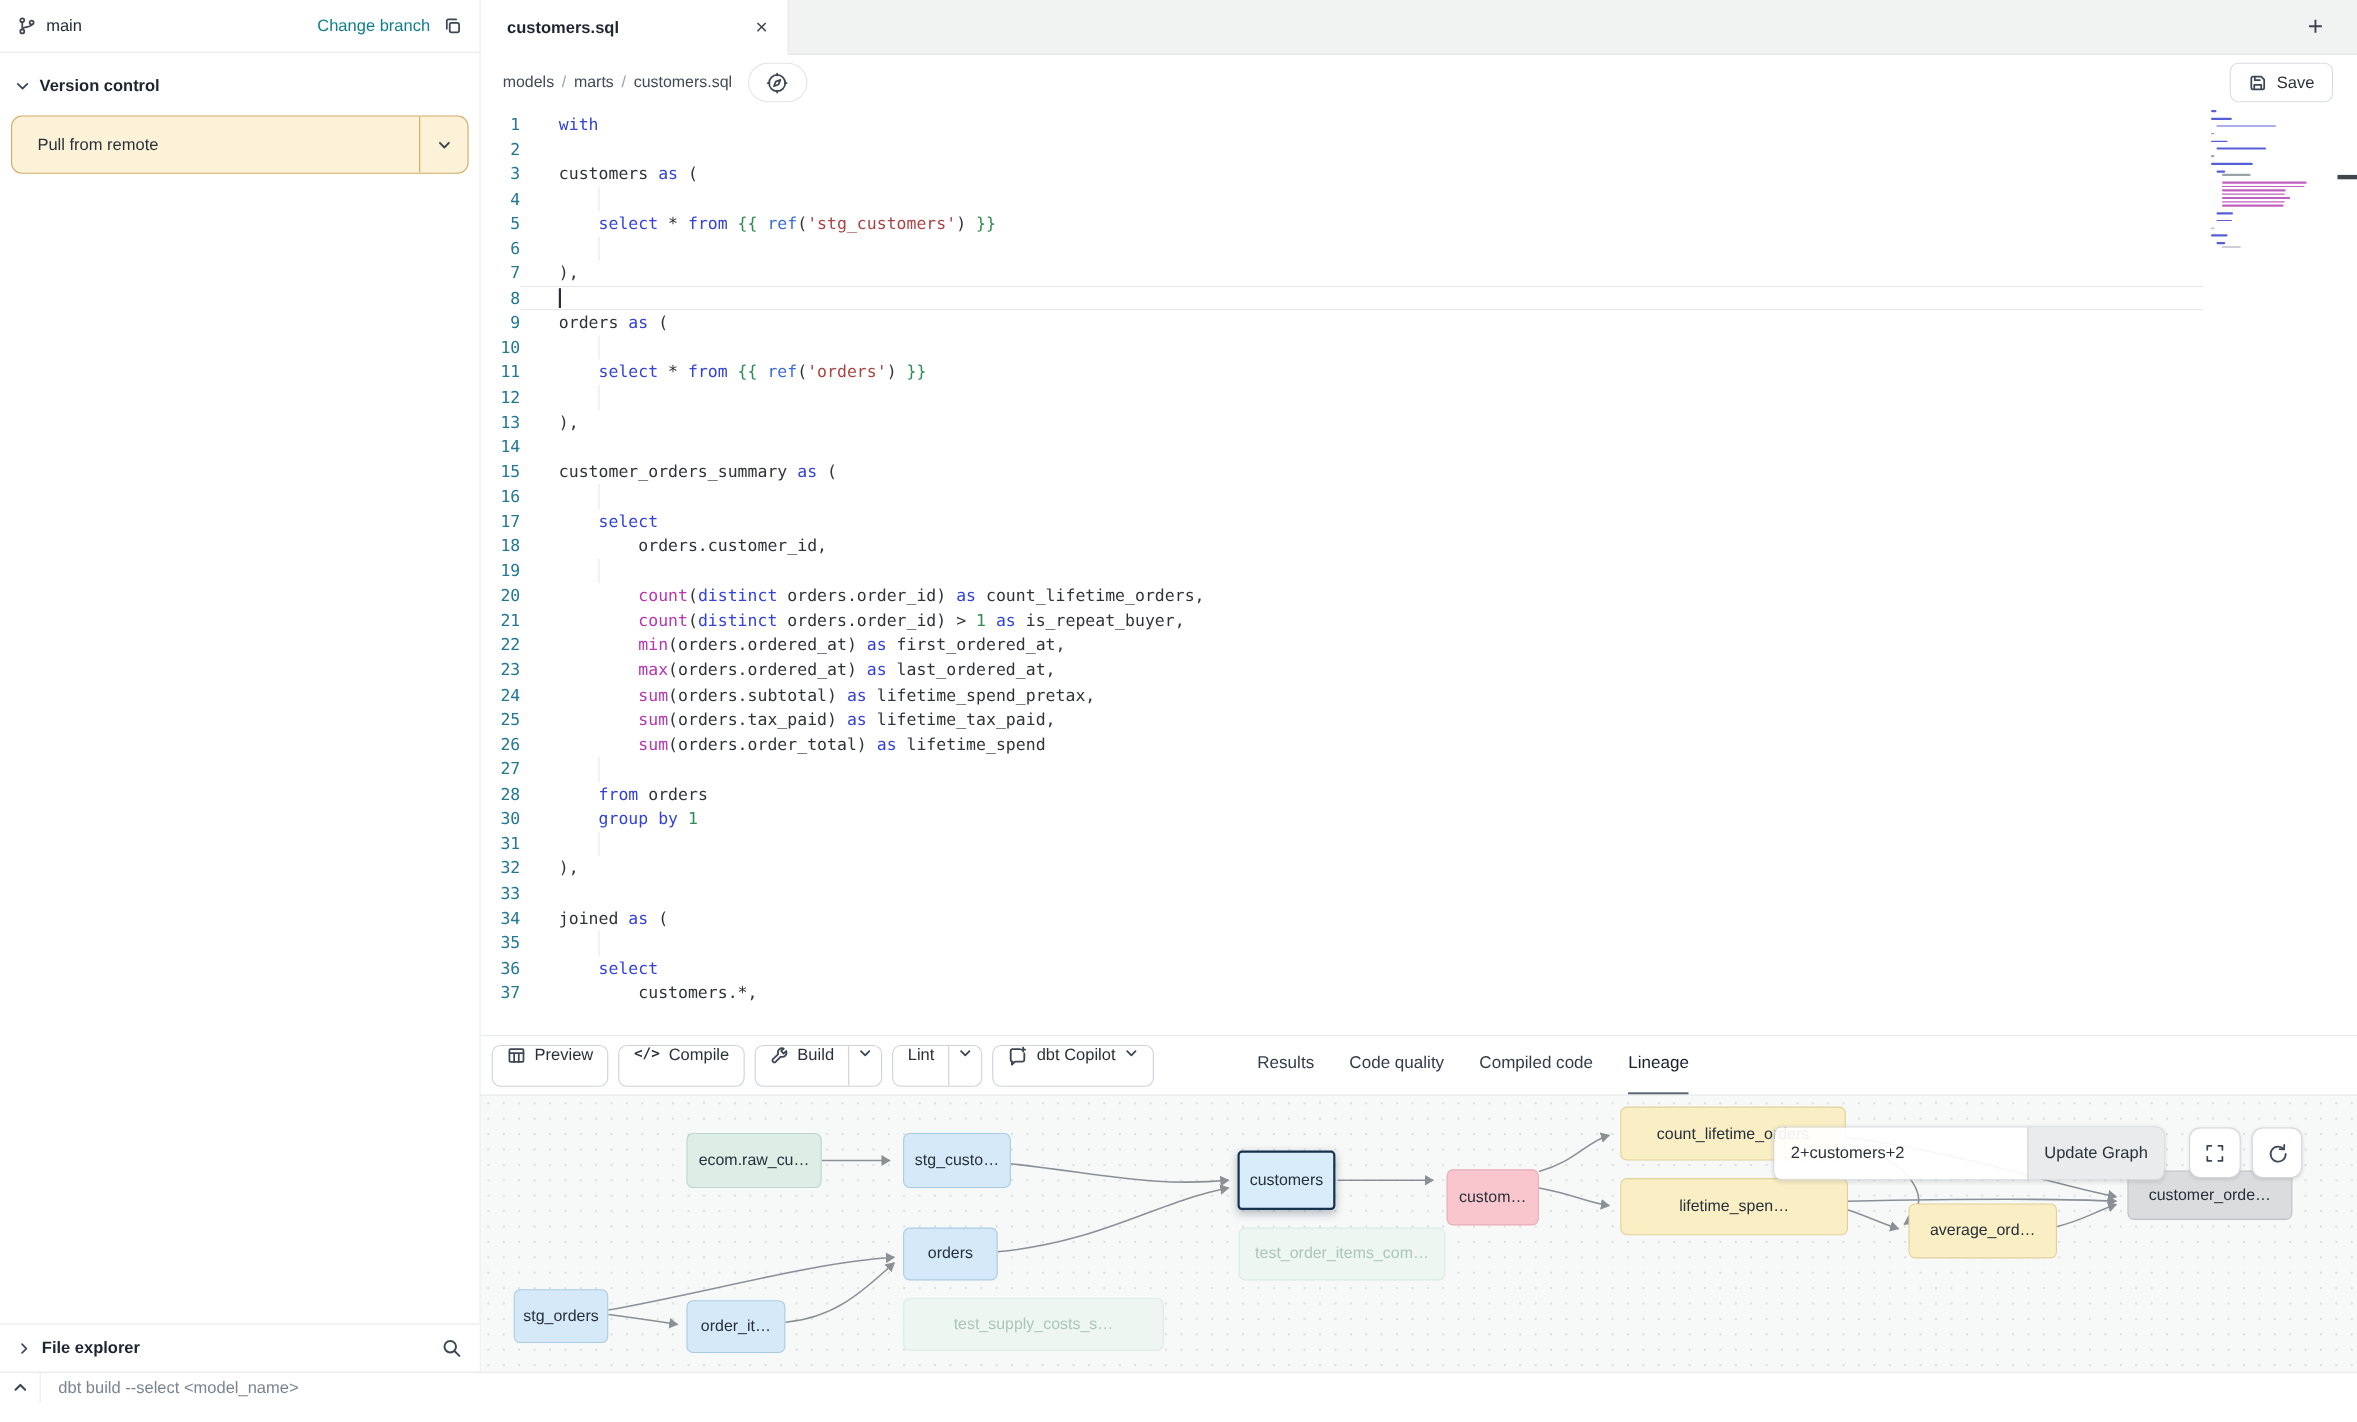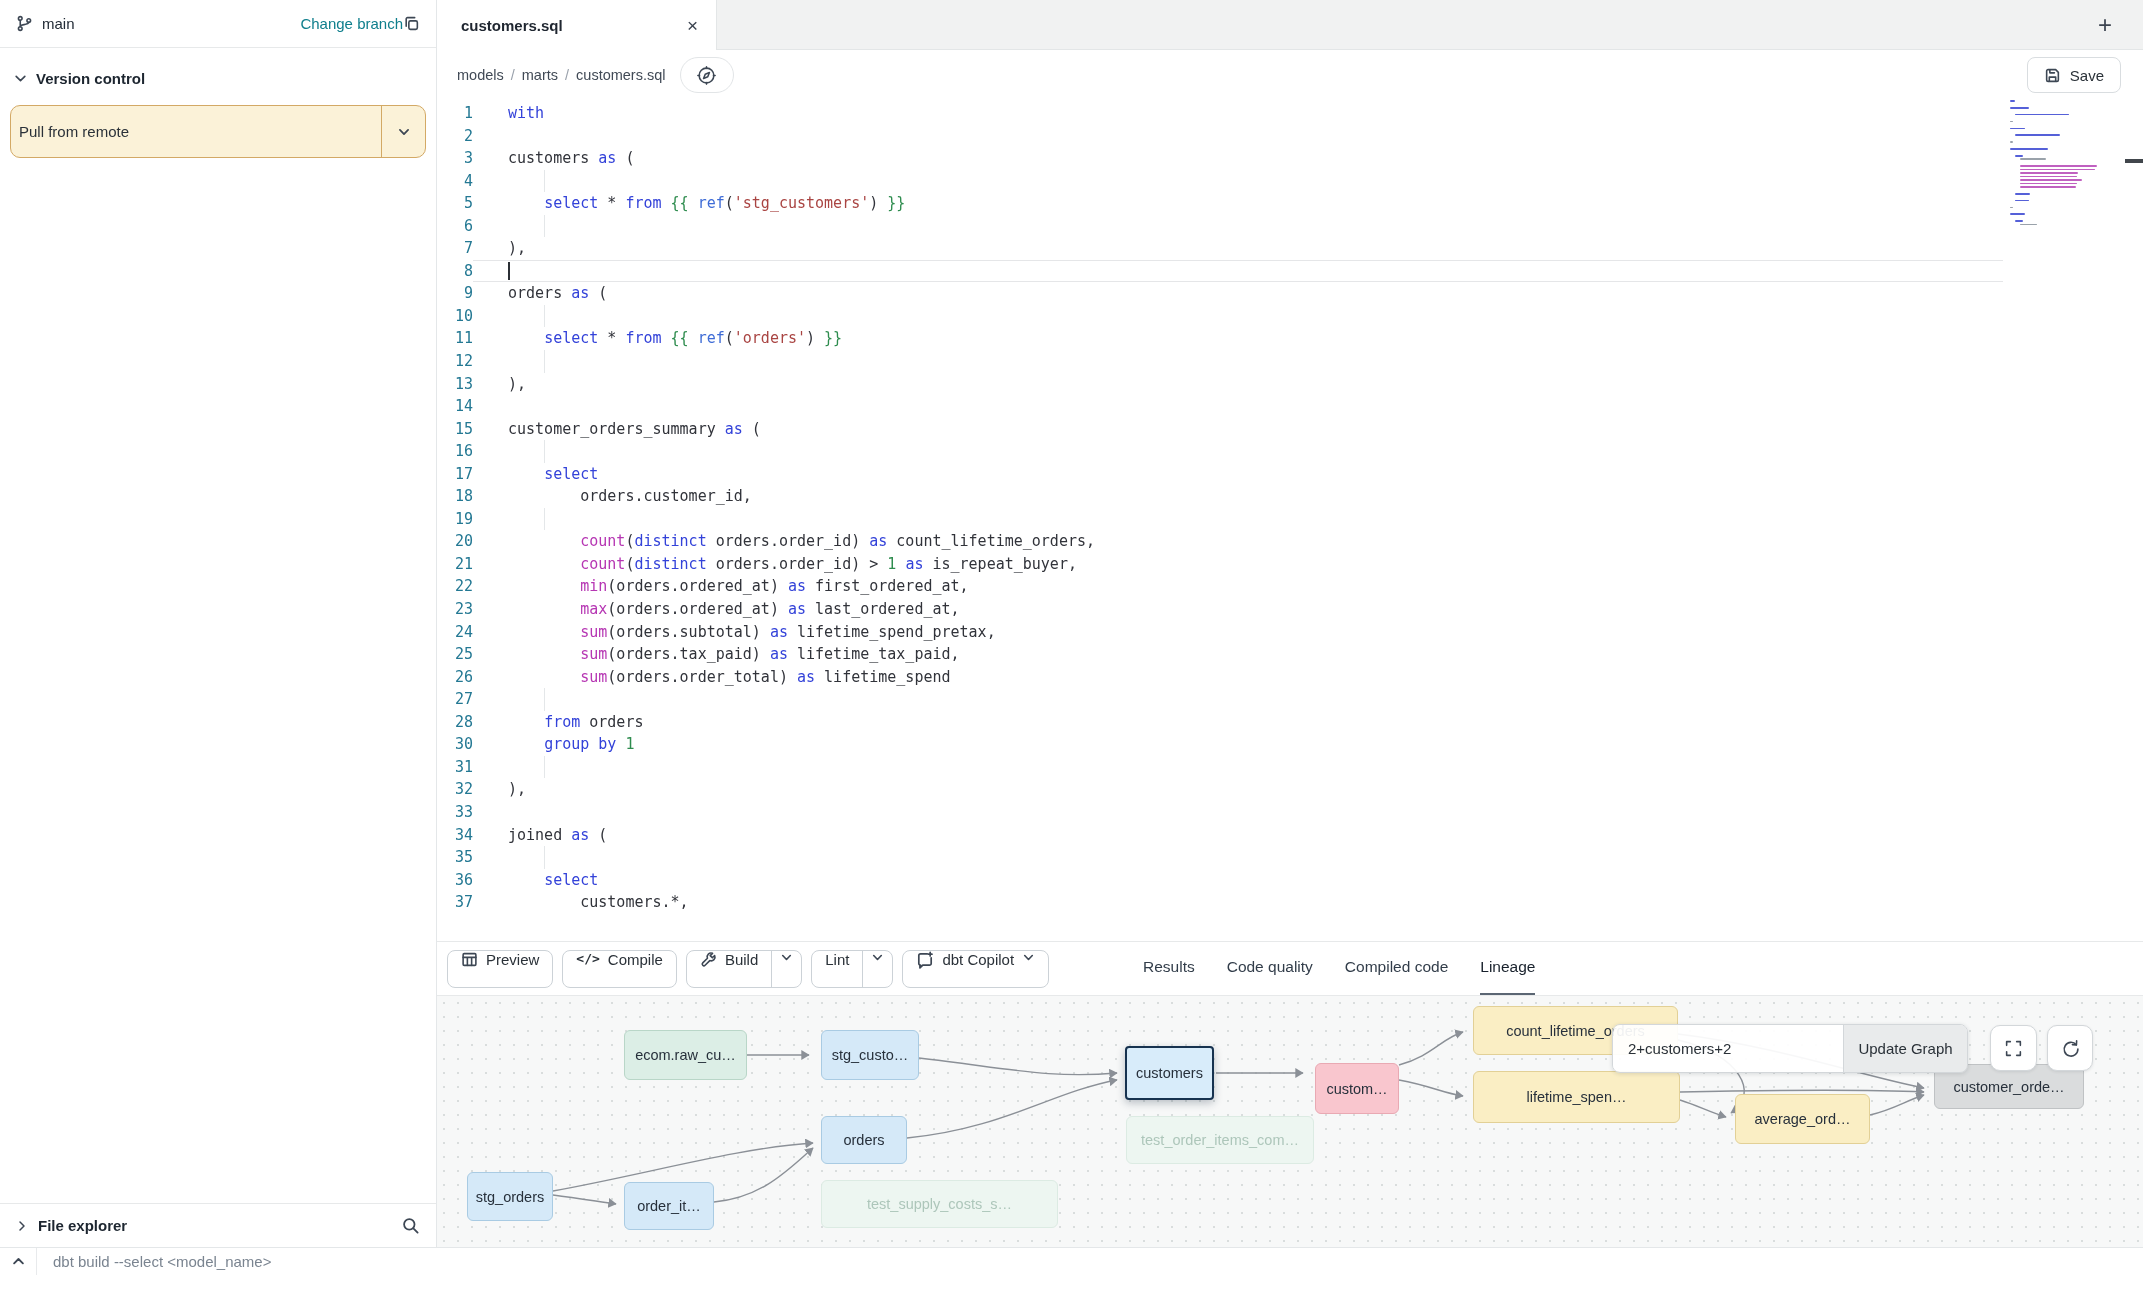--- a/index.html
+++ b/index.html
@@ -7,27 +7,27 @@
     font-family:"Liberation Sans", sans-serif; color:#222b36; }
   .app { position:relative; width:2143px; height:1293px; }
   svg { display:block; }
   .ic { stroke:#3d4754; stroke-width:1.5; fill:none; stroke-linecap:round; stroke-linejoin:round; }
 
   
   .sidebar { position:absolute; left:0; top:0; width:437px; height:1247px; background:#fff;
     border-right:1px solid #e4e7e9; }
   .branch-row { height:48px; display:flex; align-items:center; padding:0 16px; border-bottom:1px solid #e7e9ea; }
   .branch-name { font-size:15px; color:#222b36; margin-left:9px; }
-  .branch-right { margin-left:auto; display:flex; align-items:center; }
+  .branch-right { margin-left:auto; display:flex; align-items:center; gap:12px; }
   .change-branch { font-size:15px; color:#0e7e8c; cursor:pointer; }
   .vc-header { display:flex; align-items:center; gap:9px; padding:22px 14px 14px 14px; }
   .vc-title { font-size:15px; font-weight:700; color:#1d2630; }
   .pull-btn { margin:4px 10px; height:53px; border:1.5px solid #d3a965; background:#fbf2d8;
     border-radius:10px; display:flex; align-items:stretch; cursor:pointer; overflow:hidden; }
-  .pull-label { flex:1; display:flex; align-items:center; padding-left:8px; font-size:15px; color:#2a3138; }
+  .pull-label { flex:1; display:flex; align-items:center; padding-left:23px; font-size:15px; color:#2a3138; }
   .pull-chev { width:44px; border-left:1.5px solid #d3a965; display:flex; align-items:center; justify-content:center; }
   .fe-row { position:absolute; left:0; right:0; bottom:0; height:44px; border-top:1px solid #e7e9ea;
     display:flex; align-items:center; padding:0 16px; gap:10px; background:#fff; }
   .fe-title { font-size:15px; font-weight:700; color:#1d2630; }
   .fe-search { margin-left:auto; }
 
   
   .main { position:absolute; left:437px; top:0; width:1706px; height:1247px; }
   .tabbar { position:relative; height:50px; background:#f1f2f2; border-bottom:1px solid #e3e6e7; }
   .tab { position:absolute; left:0; top:0; width:280px; height:50px; background:#fff;

